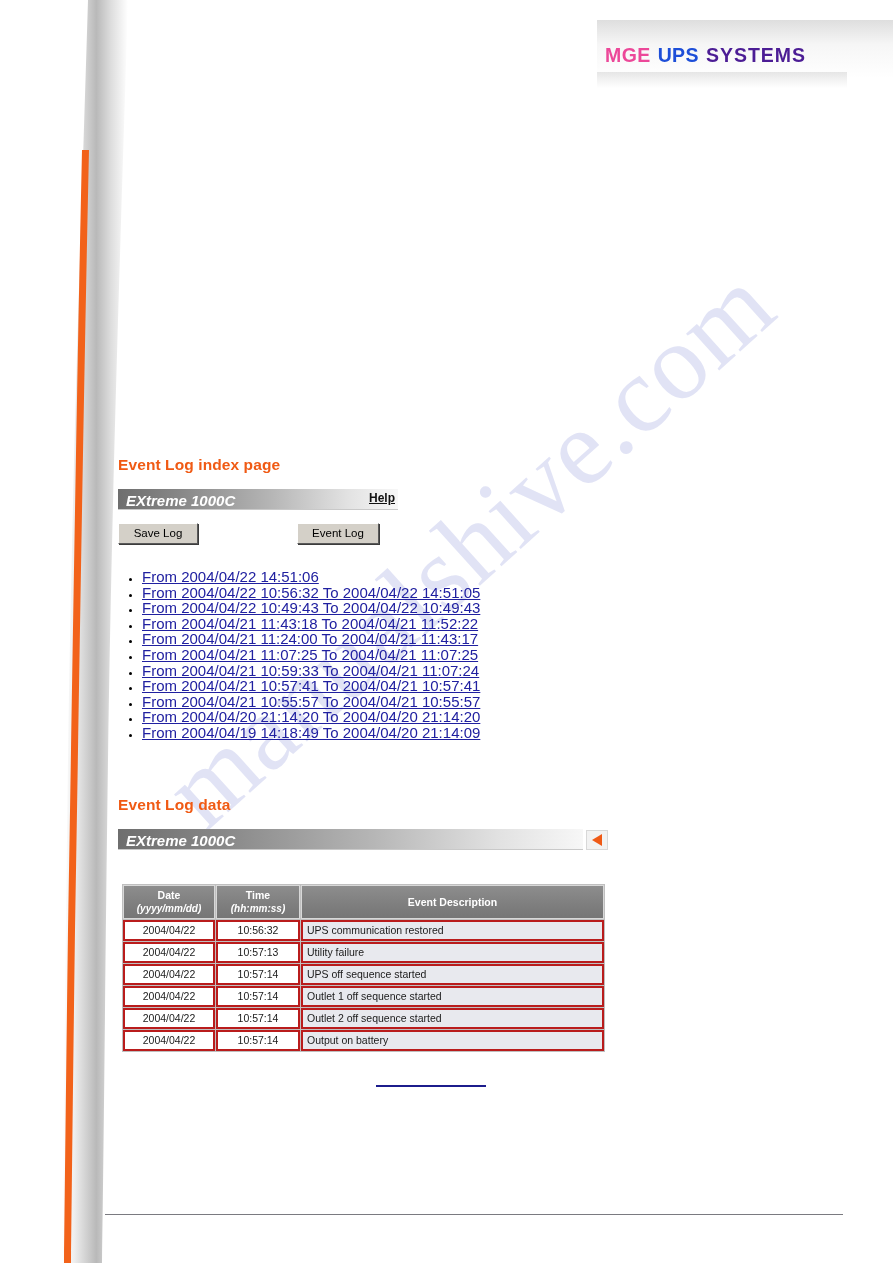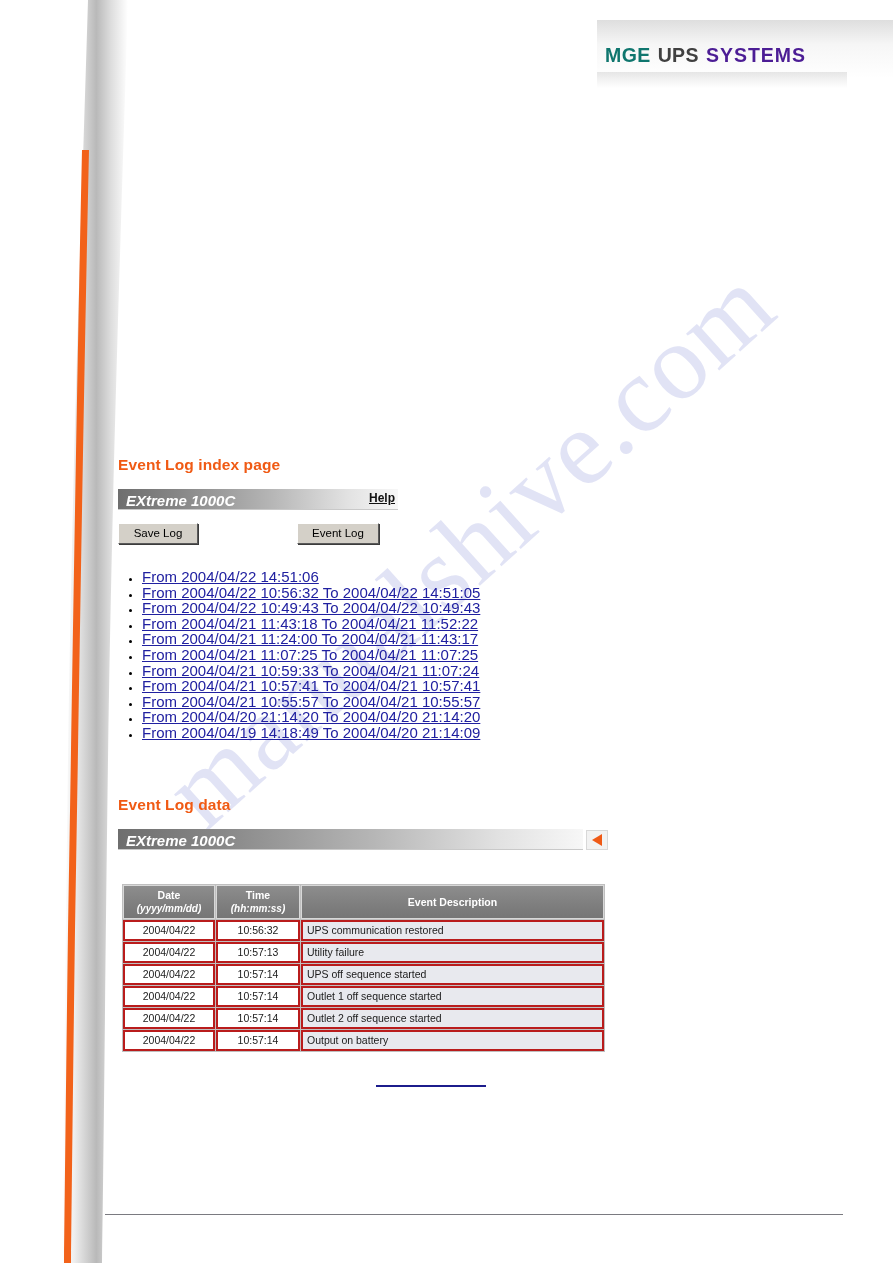--- a/index.html
+++ b/index.html
@@ -60,22 +60,22 @@
   .logo-text {
     position: absolute;
     left: 8px;
     top: 24px;
     font-size: 19.5px;
     font-weight: bold;
     letter-spacing: 0.4px;
     white-space: nowrap;
     font-family: "Liberation Sans", sans-serif;
   }
-  .logo-mge { color: #0f766e; }
-  .logo-ups { color: #404040; margin-left: 7px; }
+  .logo-mge { color: #ec4899; }
+  .logo-ups { color: #1d4ed8; margin-left: 7px; }
   .logo-systems { color: #4c1d95; margin-left: 7px; letter-spacing: 1px; }
 
   
   .watermark {
     position: absolute;
     left: 0; top: 0;
     width: 893px; height: 1263px;
     overflow: hidden;
     pointer-events: none;
     z-index: 5;

